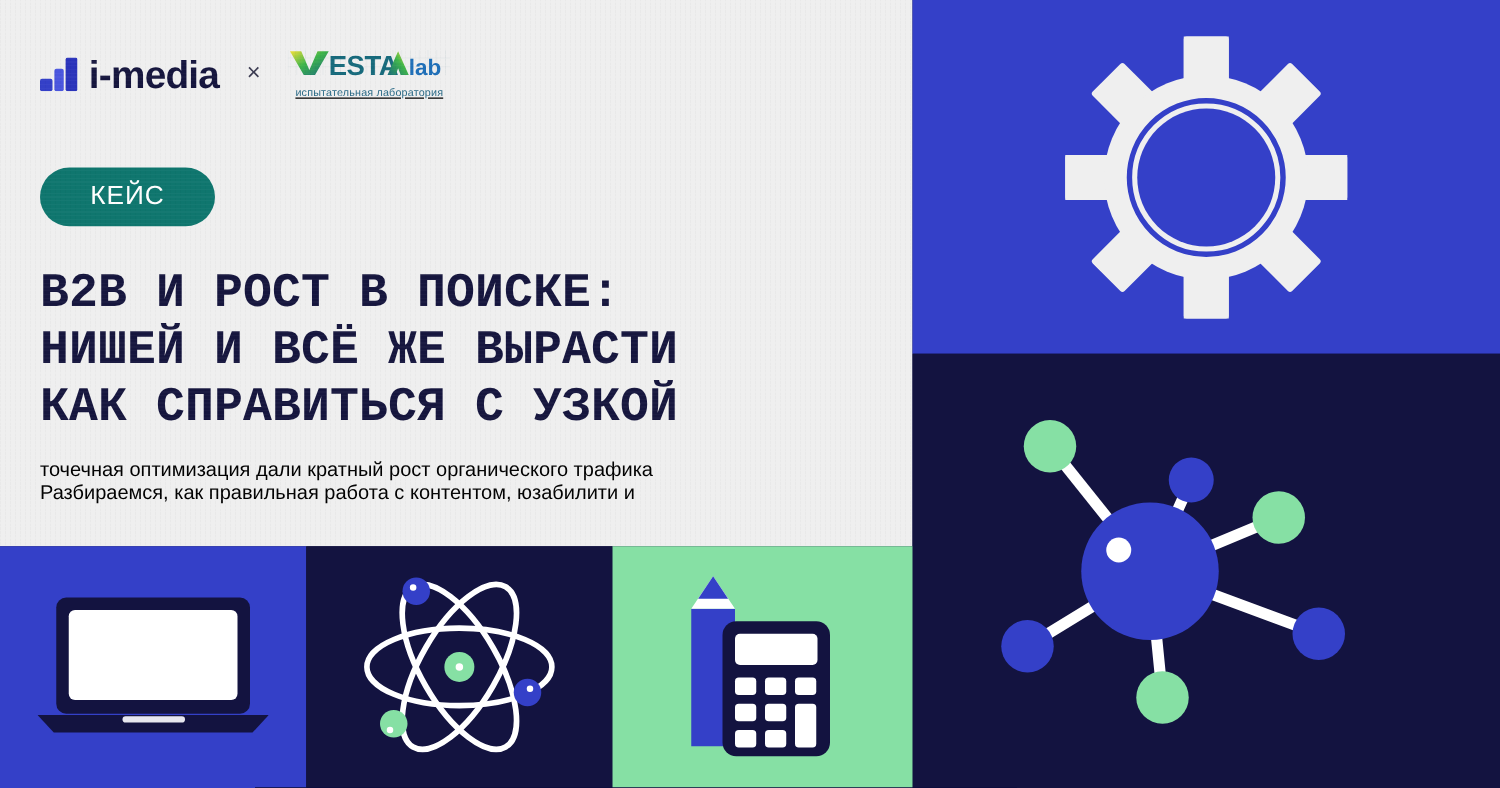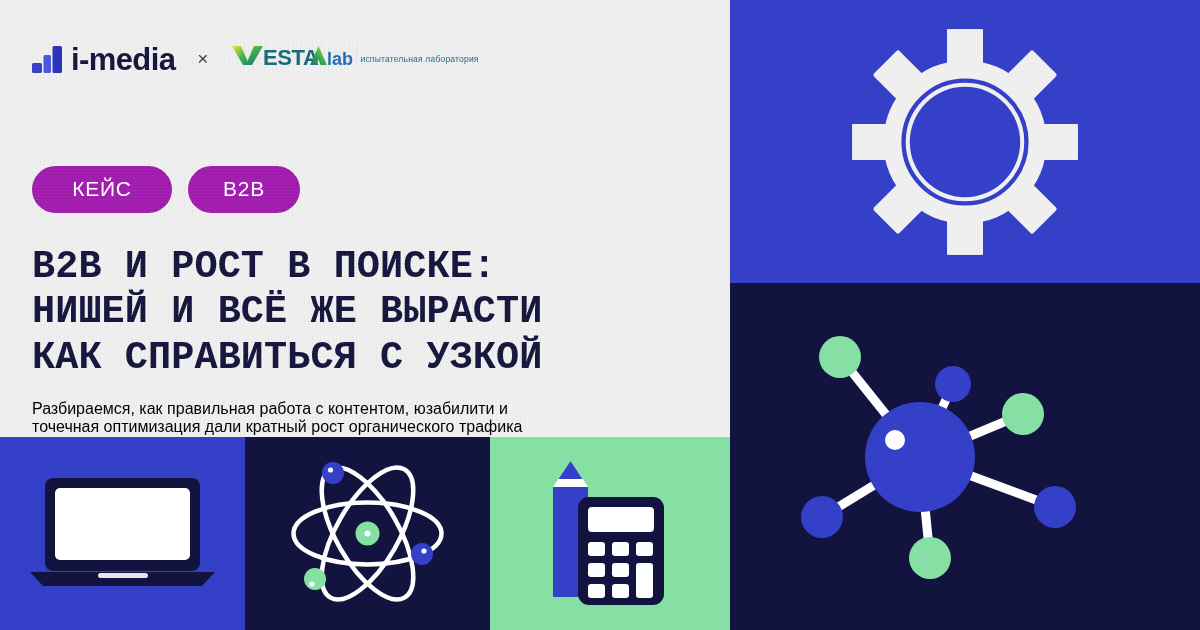--- a/index.html
+++ b/index.html
@@ -37,34 +37,33 @@
   .logo-row { display:flex; align-items:center; height:46px; }
   .imedia-logo { display:flex; align-items:center; gap:9px; }
   .imedia-mark { display:block; }
   .imedia-word {
     font-size:31px; font-weight:bold; color:#16163e;
     letter-spacing:-0.6px; line-height:1;
   }
   .logo-x {
     margin:0 22px; font-size:19px; color:#3c3c52; font-weight:400;
   }
-  .vesta-logo { display:flex; flex-direction:row; align-items:center; }
+  .vesta-logo { display:flex; flex-direction:column; align-items:center;text-decoration:underline; }
   .vesta-sub {
     font-size:8.6px; color:#2a6a86; letter-spacing:0.15px;
     margin-top:-1px; white-space:nowrap;
   }
 
   
   .tags { display:flex; gap:16px; margin-top:52px; }
   .tag {
-    background:#a21caf; color:#ffffff; border-radius:999px;
+    background:#0f766e; color:#ffffff; border-radius:999px;
     font-size:21px; letter-spacing:0.8px;
     padding:11px 0 12px 0; text-align:center;
     min-width:92px;
-    margin-top:32px;
   }
   .tag-0 { width:140px; }
   .tag-1 { width:112px; }
   .tag-2 { width:110px; }
 
   
   .headline {
     margin-top:32px;
     font-size:38.5px; font-weight:bold; line-height:1.18;
     color:#16163e; letter-spacing:0.1px; text-transform:uppercase;font-family:Liberation Mono, monospace;
@@ -139,33 +138,32 @@
           <path d="M80 21 L88.5 2 L97 21 L90.5 21 L88.5 15.5 L86.5 21 Z" fill="url(#agrad)"></path>
 
           <text x="97" y="21" font-family="Liberation Sans, sans-serif" font-size="18" font-weight="bold" fill="#1f6fb8">lab</text>
         </svg>
         <span class="vesta-sub">испытательная лаборатория</span>
       </div>
     </div>
 
     <div class="tags">
       <div class="tag tag-0">КЕЙС</div>
-      <div class="tag tag-1">B2B</div>
     </div>
 
     <h1 class="headline">
       <div>B2B И РОСТ В ПОИСКЕ:</div>
       <div>НИШЕЙ И ВСЁ ЖЕ ВЫРАСТИ</div>
       <div>КАК СПРАВИТЬСЯ С УЗКОЙ</div>
     </h1>
 
     <p class="subtitle">
       </p>
+      <div>точечная оптимизация дали кратный рост органического трафика</div>
       <div>Разбираемся, как правильная работа с контентом, юзабилити и</div>
-      <div>точечная оптимизация дали кратный рост органического трафика</div>
     <p></p>
 
     <div class="noise"></div>
   </div>
 
   <div class="panel-gear">
     <svg width="240" height="240" viewBox="0 0 100 100">
       <g fill="#efefef">
         <path d="M50 3 L57.5 3 L57.5 22 L42.5 22 L42.5 3 Z"></path>
         <path d="M50 97 L57.5 97 L57.5 78 L42.5 78 L42.5 97 Z"></path>

